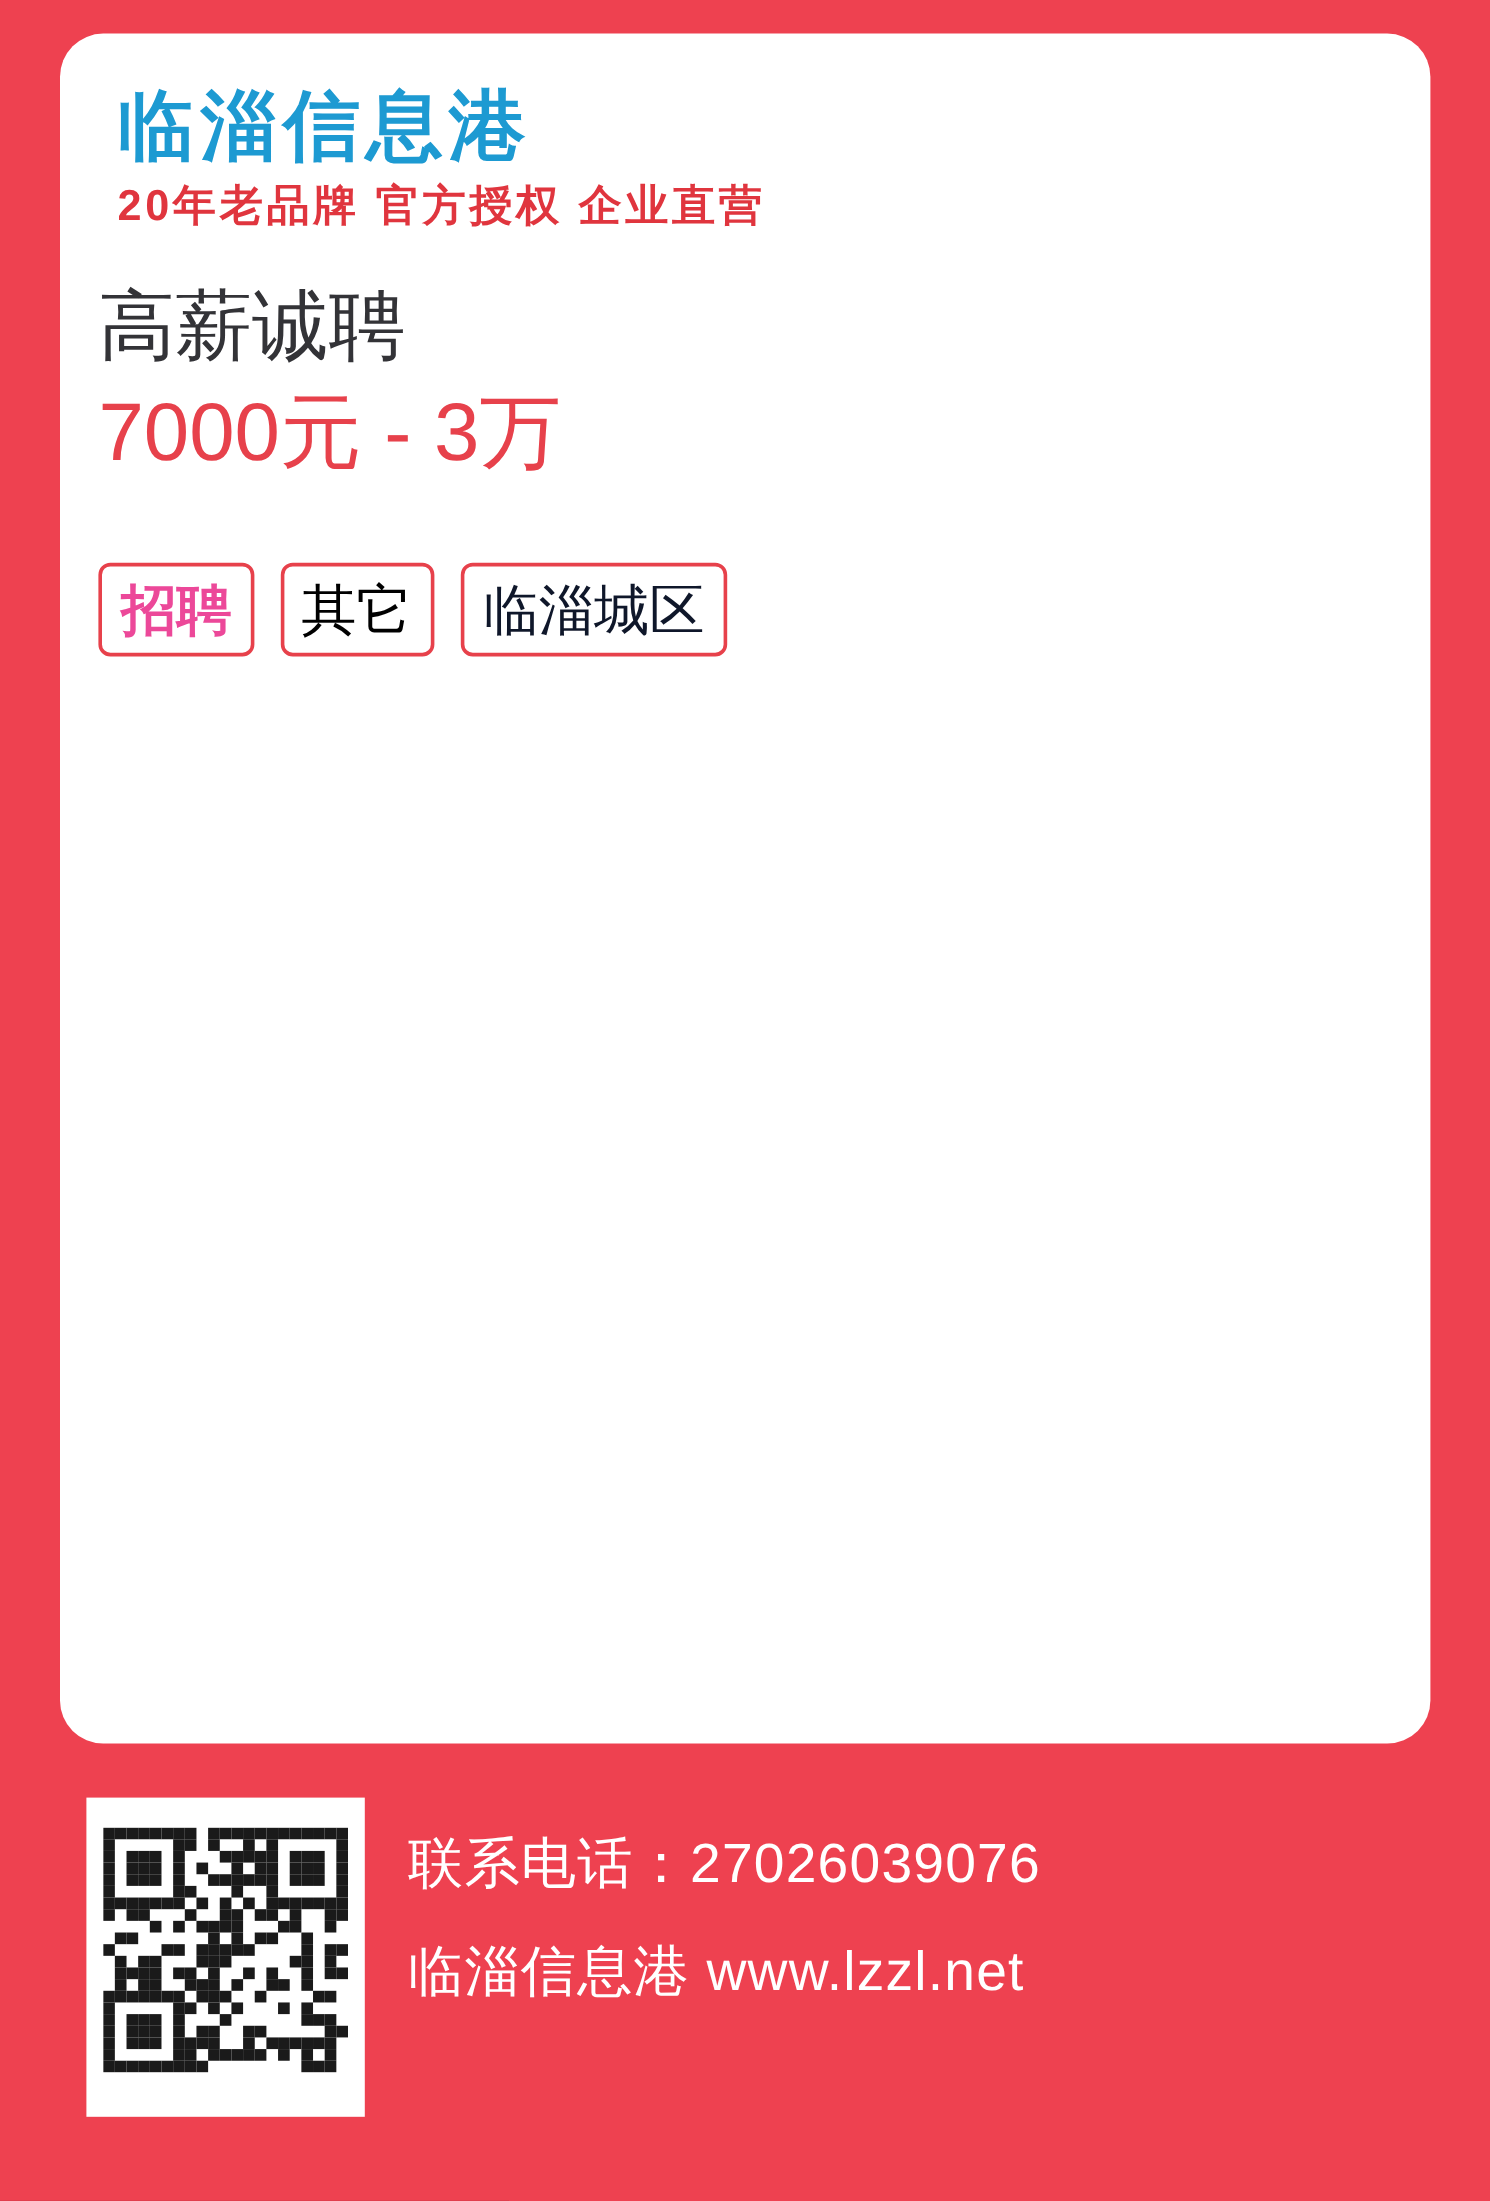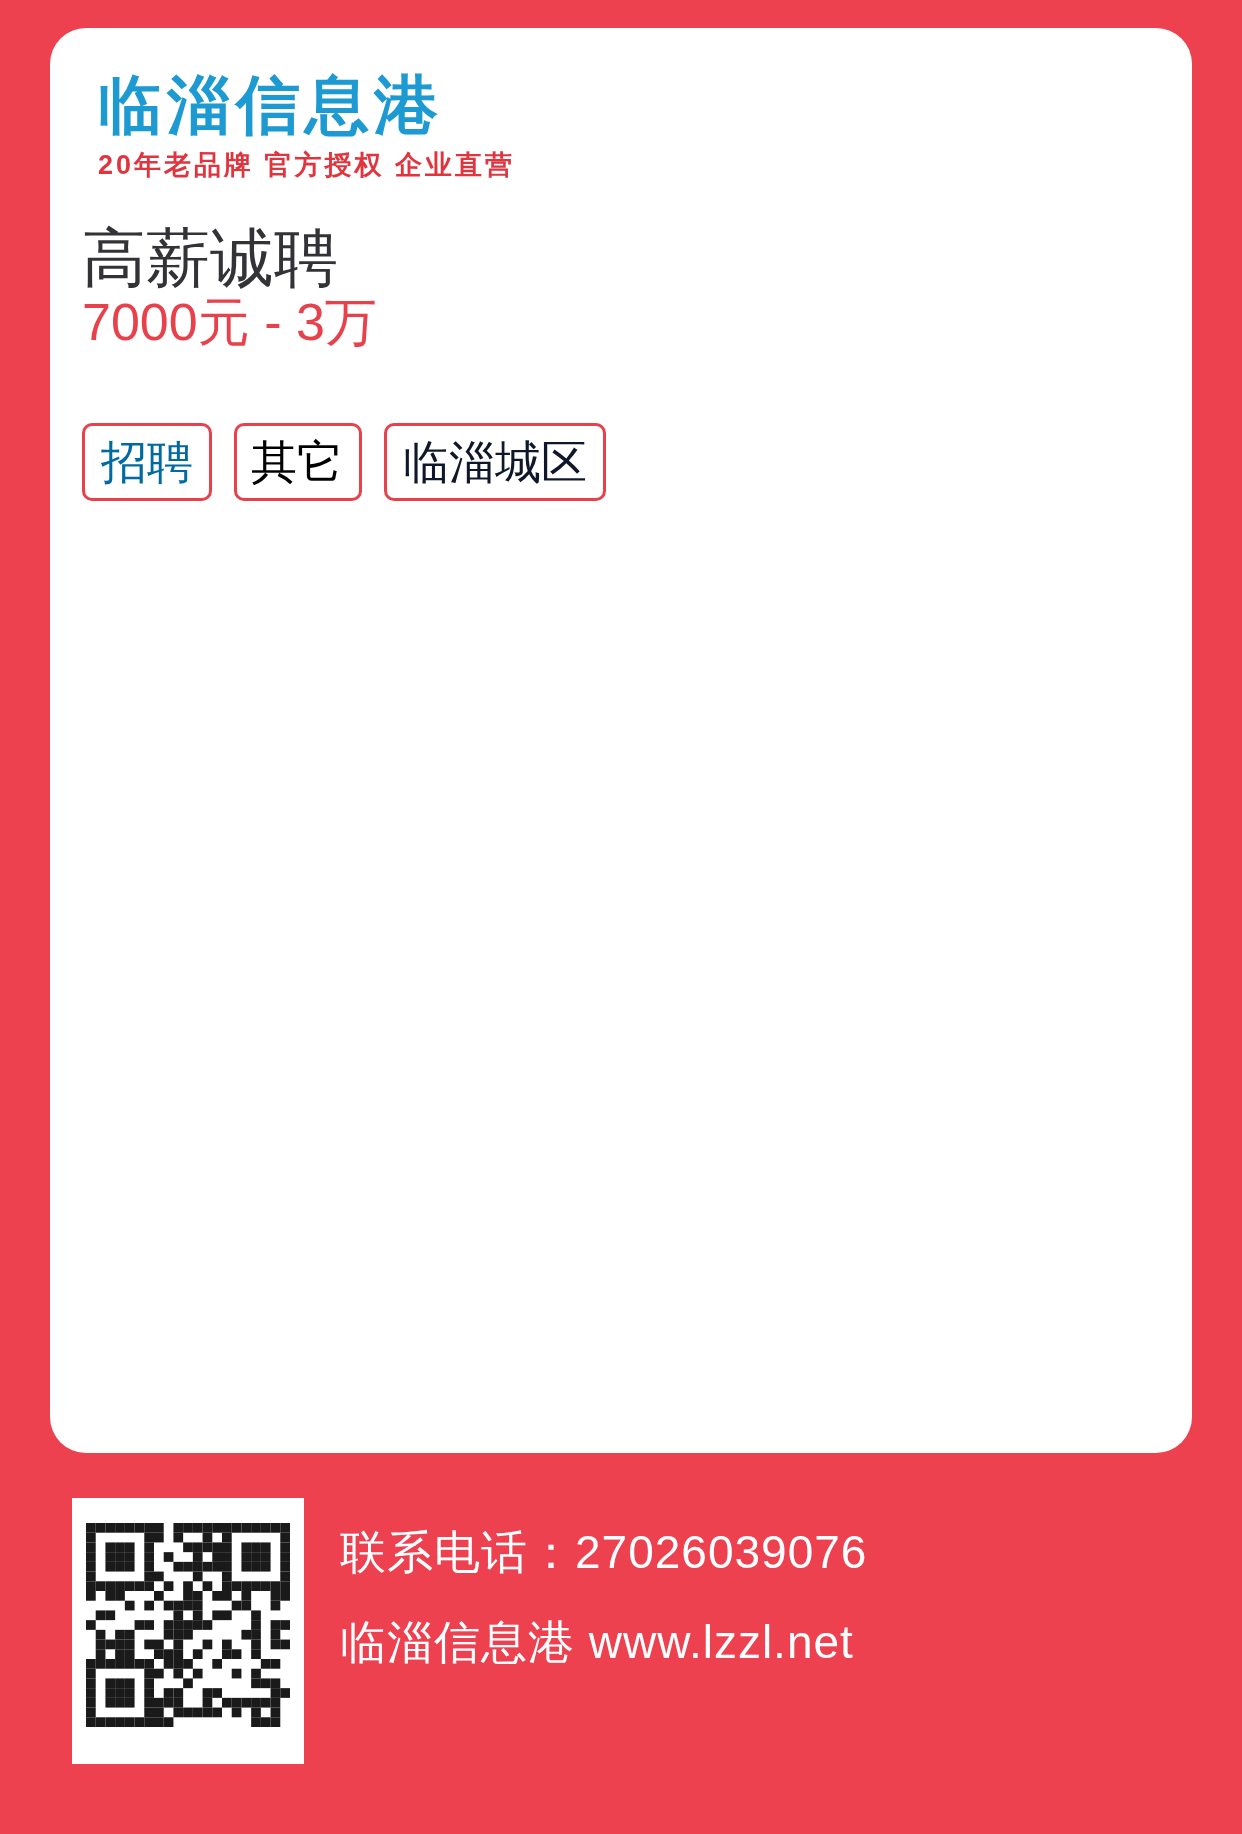--- a/index.html
+++ b/index.html
@@ -26,36 +26,37 @@
   .logo-block { margin-left: 20px; }
   .logo-text {
     font-size: 64px;
     font-weight: 900;
     color: #1d9ad2;
     letter-spacing: 5px;
     line-height: 1.05;
   }
   .logo-tagline {
     margin-top: 8px;
-    font-size: 27px;
+    font-size: 36px;
     font-weight: 700;
     color: #e0353e;
     letter-spacing: 3px;
   }
   .job-title {
     margin-top: 40px;
     margin-left: 4px;
     font-size: 64px;
     font-weight: 400;
     color: #333337;
     line-height: 1.1;
   }
   .job-salary {
+    margin-top: 16px;
     margin-left: 4px;
-    font-size: 52px;
+    font-size: 68px;
     font-weight: 500;
     color: #e7414b;
     line-height: 1.1;
   }
   .tags-row {
     margin-top: 72px;
     margin-left: 4px;
     display: flex;
     gap: 22px;
   }
@@ -118,21 +119,21 @@
     <div class="logo-block">
       <div class="logo-text" style="color: rgb(29, 154, 210);">临淄信息港</div>
       <div class="logo-tagline" style="color: rgb(224, 53, 62);">20年老品牌 官方授权 企业直营</div>
     </div>
 
     <div class="job-title">高薪诚聘</div>
 
     <div class="job-salary" style="color: rgb(231, 65, 75);">7000元 - 3万</div>
 
     <div class="tags-row">
-      <span class="tag" style="color: #0369a1; border-color: rgb(231, 65, 75);">招聘</span>
+      <span class="tag" style="color: #ec4899; border-color: rgb(231, 65, 75); font-weight: bold;">招聘</span>
       <span class="tag" style="color: #000000; border-color: rgb(231, 65, 75); padding-left: 14px;">其它</span>
       <span class="tag" style="color: #0f172a; border-color: rgb(231, 65, 75);">临淄城区</span>
     </div>
 
 
   </div>
 
   <div class="footer">
 
     <div class="qr-tile">

